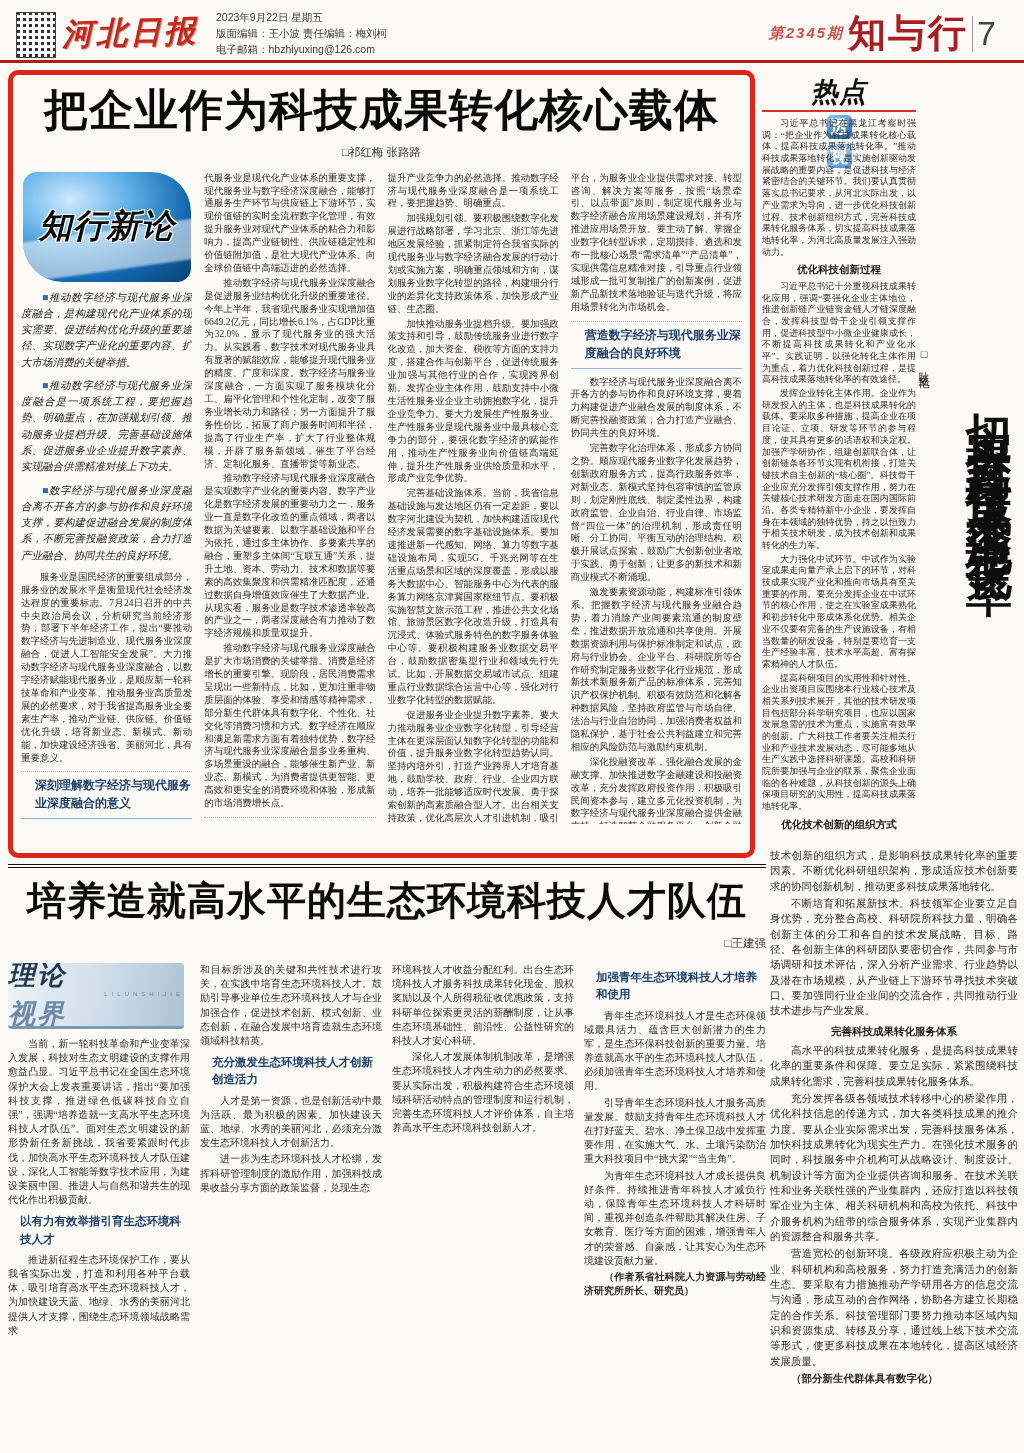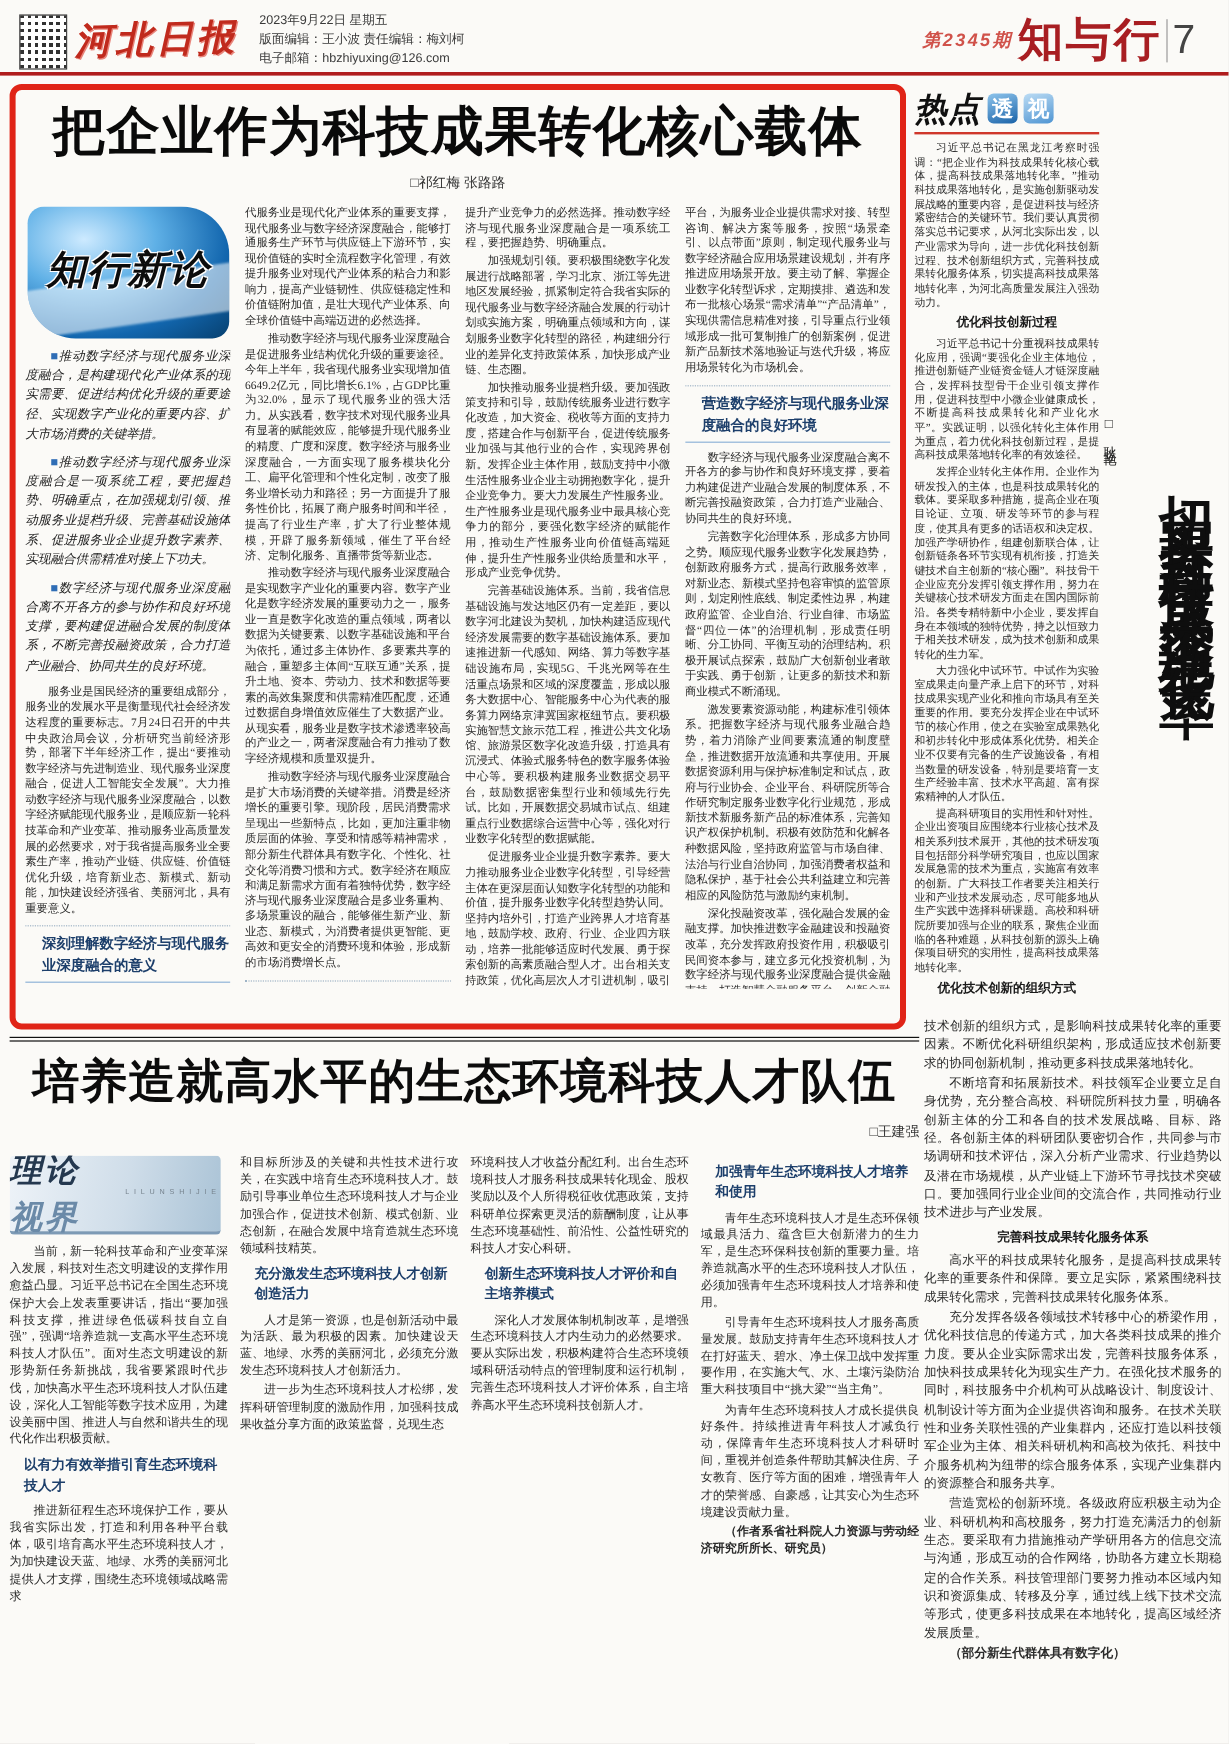--- a/index.html
+++ b/index.html
@@ -30,38 +30,38 @@
   .main-headline{font-family:"Liberation Sans",sans-serif;font-weight:900;font-size:44px;
       letter-spacing:1px;text-align:center;color:#0a0a0a;line-height:1.15;white-space:nowrap;}
   .main-byline{text-align:center;font-size:11.5px;color:#333;margin-top:9px;font-family:"Liberation Sans",sans-serif;}
   .main-cols{display:flex;gap:12px;margin-top:12px;height:652px;}
   .mcol{width:172px;overflow:hidden;font-size:9.5px;line-height:1.36;color:#2b2b2b;}
   .p{margin:0 0 2px;text-align:justify;text-indent:2em;}
   .frag{text-indent:0;}
   .attribution{font-weight:700;}
   .dotted-rule{border:0;border-top:1px dotted #9fb4c6;margin:7px 0 5px;}
   .blue-rule{border:0;border-top:1px solid #8fb4d8;margin:5px 0 7px;}
-  .subhead-main{font-family:Liberation Serif, serif;font-weight:700;font-size:12px;
+  .subhead-main{font-family:Liberation Mono, monospace;font-weight:700;font-size:12px;
       line-height:1.5;color:#1d3f6b;text-align:left;padding-left:14px;margin:2px 0;}
   
   .zxxl-logo{width:168px;height:110px;margin:0 auto 8px;border-radius:14px 40px 14px 40px;
       background:radial-gradient(ellipse at 28% 25%,#cdeaff 0%,#5fb0e6 35%,#1266ae 70%,#07406f 100%);
       position:relative;display:flex;align-items:center;justify-content:center;overflow:hidden;}
   .zxxl-logo:before{content:"";position:absolute;left:-20px;top:58px;width:220px;height:40px;
       background:rgba(255,255,255,.55);transform:rotate(-8deg);filter:blur(1px);}
   .zxxl-text{position:relative;font-family:"Liberation Serif",serif;font-weight:900;font-style:italic;
       font-size:33px;color:#0c0c0c;letter-spacing:1px;
       text-shadow:-1px -1px 0 #fff,1px -1px 0 #fff,-1px 1px 0 #fff,1px 1px 0 #fff;}
   .highlight{margin:0 0 7px;text-align:justify;font-size:10.5px;line-height:1.55;
       font-style:italic;color:#1c1c1c;text-indent:2em;}
   .bullet{color:#2f6db5;font-style:normal;}
   
   .hotspot{position:absolute;left:762px;top:74px;width:154px;}
   .hotspot-logo{display:flex;align-items:center;gap:5px;height:38px;margin-bottom:6px;
-      border-bottom:2px solid #cf372b;padding-bottom:3px;}
+      border-bottom:2px solid #cf372b;padding-bottom:3px;flex-direction:column;}
   .hotspot-black{font-family:"Liberation Sans",sans-serif;font-weight:900;font-style:italic;
       font-size:27px;color:#101010;letter-spacing:1px;}
   .hotspot-box{width:25px;height:25px;border-radius:5px;color:#fff;font-family:"Liberation Sans",sans-serif;
       font-weight:700;font-size:18px;display:flex;align-items:center;justify-content:center;}
   .hb1{background:linear-gradient(160deg,#8ec4ec,#1a63a8);}
   .hb2{background:linear-gradient(160deg,#bcdcf4,#4e94d2);}
   .hotspot-col{height:716px;overflow:hidden;font-size:9px;line-height:1.3;color:#2b2b2b;}
   .subhead-hot{font-family:"Liberation Sans",sans-serif;font-weight:700;font-size:10.5px;
       color:#1a1a1a;text-align:center;margin:5px 0 4px;}
   .author-vert{position:absolute;left:916px;top:348px;writing-mode:vertical-rl;
@@ -211,21 +211,20 @@
 
       <div class="bcol">
         <p class="p frag">和目标所涉及的关键和共性技术进行攻关，在实践中培育生态环境科技人才。鼓励引导事业单位生态环境科技人才与企业加强合作，促进技术创新、模式创新、业态创新，在融合发展中培育造就生态环境领域科技精英。</p>
         <div class="subhead-bot">充分激发生态环境科技人才创新创造活力</div>
         <p class="p">人才是第一资源，也是创新活动中最为活跃、最为积极的因素。加快建设天蓝、地绿、水秀的美丽河北，必须充分激发生态环境科技人才创新活力。</p>
         <p class="p">进一步为生态环境科技人才松绑，发挥科研管理制度的激励作用，加强科技成果收益分享方面的政策监督，兑现生态</p>
       </div>
 
       <div class="bcol">
         <p class="p frag">环境科技人才收益分配红利。出台生态环境科技人才服务科技成果转化现金、股权奖励以及个人所得税征收优惠政策，支持科研单位探索更灵活的薪酬制度，让从事生态环境基础性、前沿性、公益性研究的科技人才安心科研。</p>
-        <div class="subhead-bot">创新生态环境科技人才评价和自主培养模式</div>
         <p class="p">深化人才发展体制机制改革，是增强生态环境科技人才内生动力的必然要求。要从实际出发，积极构建符合生态环境领域科研活动特点的管理制度和运行机制，完善生态环境科技人才评价体系，自主培养高水平生态环境科技创新人才。</p>
       </div>
 
       <div class="bcol">
         <div class="subhead-bot">加强青年生态环境科技人才培养和使用</div>
         <p class="p">青年生态环境科技人才是生态环保领域最具活力、蕴含巨大创新潜力的生力军，是生态环保科技创新的重要力量。培养造就高水平的生态环境科技人才队伍，必须加强青年生态环境科技人才培养和使用。</p>
         <p class="p">引导青年生态环境科技人才服务高质量发展。鼓励支持青年生态环境科技人才在打好蓝天、碧水、净土保卫战中发挥重要作用，在实施大气、水、土壤污染防治重大科技项目中“挑大梁”“当主角”。</p>
         <p class="p">为青年生态环境科技人才成长提供良好条件。持续推进青年科技人才减负行动，保障青年生态环境科技人才科研时间，重视并创造条件帮助其解决住房、子女教育、医疗等方面的困难，增强青年人才的荣誉感、自豪感，让其安心为生态环境建设贡献力量。</p>
         <p class="p attribution">（作者系省社科院人力资源与劳动经济研究所所长、研究员）</p>
       </div>

